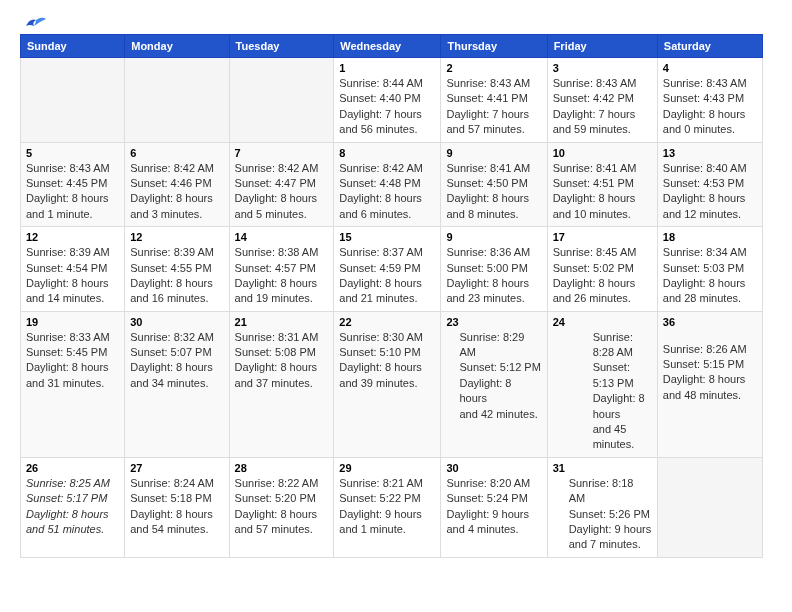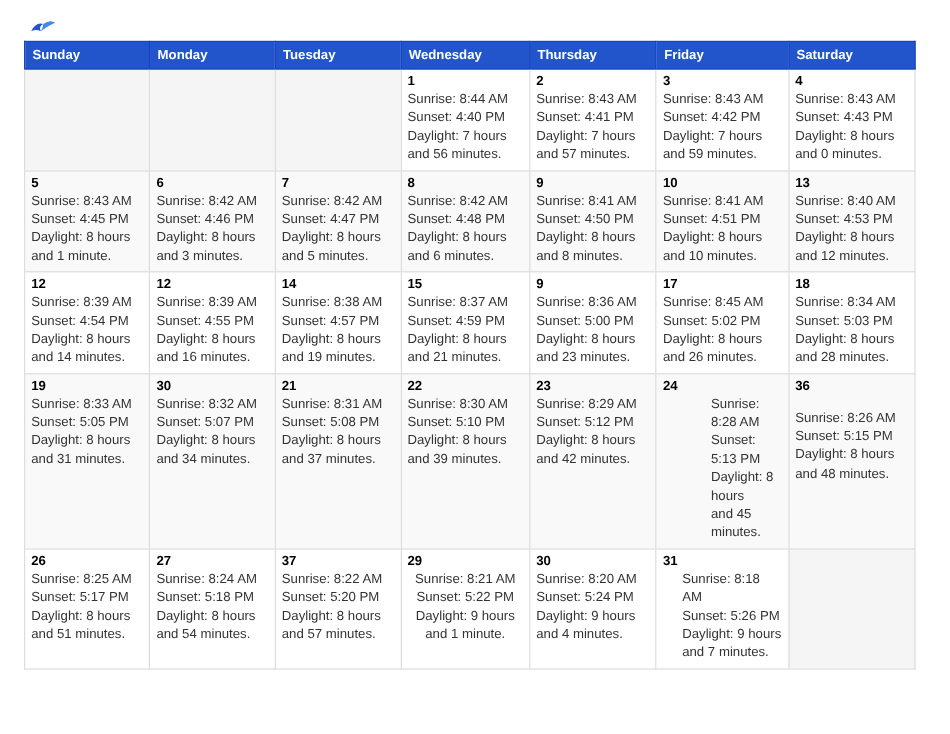--- a/index.html
+++ b/index.html
@@ -254,21 +254,21 @@
             <div class="day-info" style="white-space: pre-line;">Sunrise: 8:34 AM
 Sunset: 5:03 PM
 Daylight: 8 hours
 and 28 minutes.</div>
           </td>
         </tr>
         <tr class="row-even">
           <td>
             <span class="day-number">19</span>
             <div class="day-info" style="white-space: pre-line;">Sunrise: 8:33 AM
-Sunset: 5:05 PM
+Sunset: 5:45 PM
 Daylight: 8 hours
 and 31 minutes.</div>
           </td>
           <td>
             <span class="day-number">30</span>
             <div class="day-info" style="white-space: pre-line;">Sunrise: 8:32 AM
 Sunset: 5:07 PM
 Daylight: 8 hours
 and 34 minutes.</div>
           </td>
@@ -281,21 +281,21 @@
           </td>
           <td>
             <span class="day-number">22</span>
             <div class="day-info" style="white-space: pre-line;">Sunrise: 8:30 AM
 Sunset: 5:10 PM
 Daylight: 8 hours
 and 39 minutes.</div>
           </td>
           <td>
             <span class="day-number">23</span>
-            <div class="day-info" style="white-space: pre-line;">Sunrise: 8:29 AM
+            <div class="day-info" style="white-space: pre-line; margin-left: 13px;">Sunrise: 8:29 AM
 Sunset: 5:12 PM
 Daylight: 8 hours
 and 42 minutes.</div>
           </td>
           <td>
             <span class="day-number">24</span>
             <div class="day-info" style="white-space: pre-line; margin-left: 40px;">Sunrise: 8:28 AM
 Sunset: 5:13 PM
 Daylight: 8 hours
 and 45 minutes.</div>
@@ -304,42 +304,42 @@
             <span class="day-number">36</span>
             <div class="day-info" style="white-space: pre-line; margin-top: 14px;">Sunrise: 8:26 AM
 Sunset: 5:15 PM
 Daylight: 8 hours
 and 48 minutes.</div>
           </td>
         </tr>
         <tr class="row-odd">
           <td>
             <span class="day-number">26</span>
-            <div class="day-info" style="white-space: pre-line;">Sunrise: 8:25 AM
+            <div class="day-info" style="white-space: pre-line; font-style: italic;">Sunrise: 8:25 AM
 Sunset: 5:17 PM
 Daylight: 8 hours
 and 51 minutes.</div>
           </td>
           <td>
             <span class="day-number">27</span>
             <div class="day-info" style="white-space: pre-line;">Sunrise: 8:24 AM
 Sunset: 5:18 PM
 Daylight: 8 hours
 and 54 minutes.</div>
           </td>
           <td>
-            <span class="day-number">37</span>
+            <span class="day-number">28</span>
             <div class="day-info" style="white-space: pre-line;">Sunrise: 8:22 AM
 Sunset: 5:20 PM
 Daylight: 8 hours
 and 57 minutes.</div>
           </td>
           <td>
             <span class="day-number">29</span>
-            <div class="day-info" style="white-space: pre-line; text-align: center;">Sunrise: 8:21 AM
+            <div class="day-info" style="white-space: pre-line;">Sunrise: 8:21 AM
 Sunset: 5:22 PM
 Daylight: 9 hours
 and 1 minute.</div>
           </td>
           <td>
             <span class="day-number">30</span>
             <div class="day-info" style="white-space: pre-line;">Sunrise: 8:20 AM
 Sunset: 5:24 PM
 Daylight: 9 hours
 and 4 minutes.</div>

